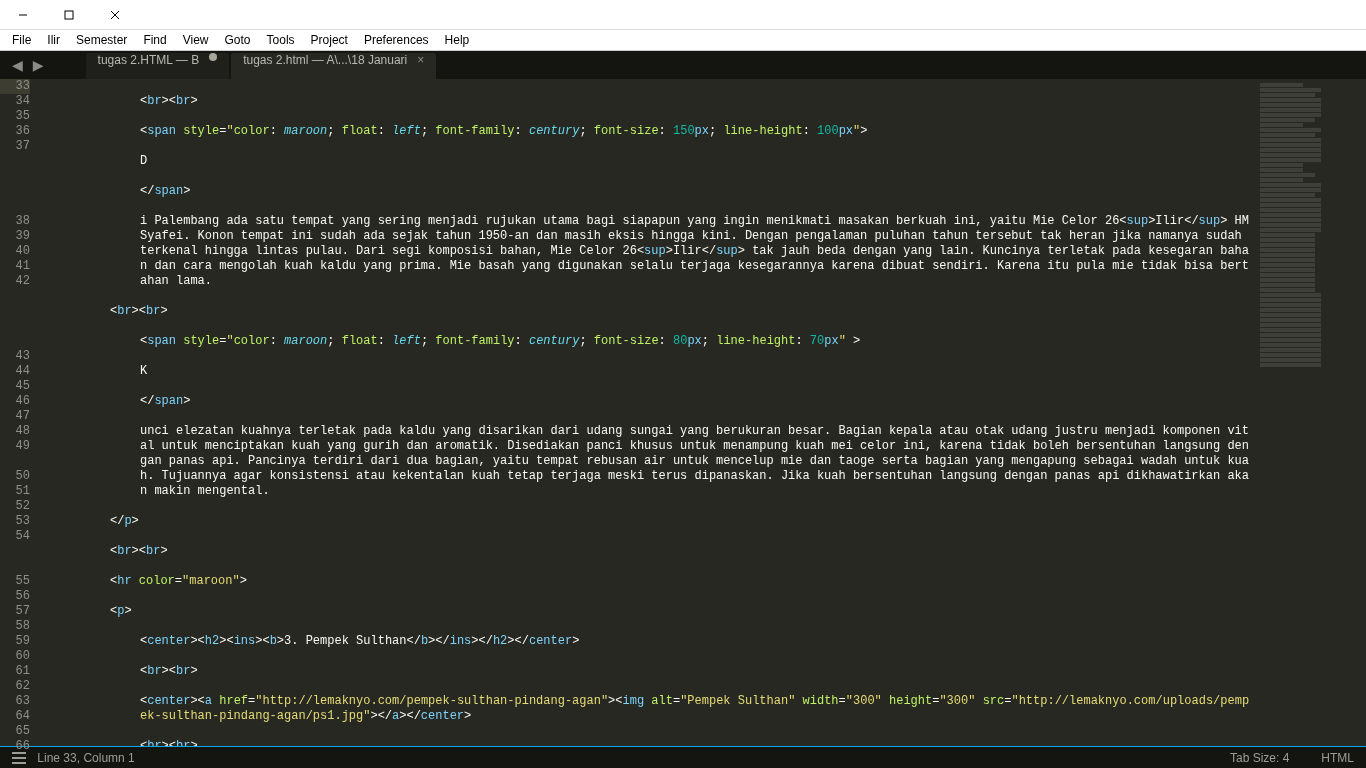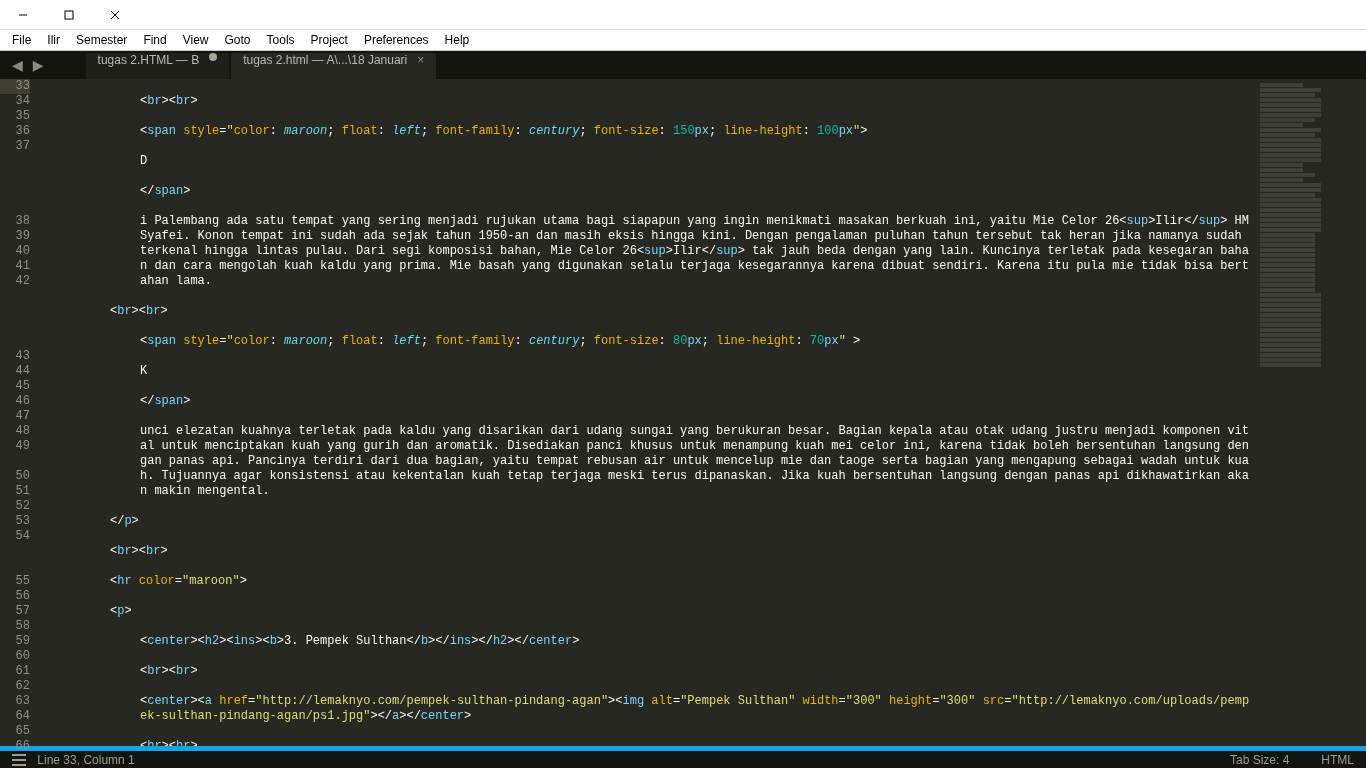--- a/index.html
+++ b/index.html
@@ -28,33 +28,33 @@
   .gutter { width:48px; text-align:right; padding-right:18px; color:#8f908a; user-select:none; background:#272822; }
   .gutter .cur { background:#3e3d32; }
   .gutter div { height:15px; }
   .code { flex:1; overflow:hidden; white-space:pre; padding-left:2px; }
   .code .wrapline { white-space:pre-wrap; word-break:break-all; margin:0; min-height:15px; }
   .code .row { min-height:15px; }
   .i1 { padding-left:60px; }
   .i2 { padding-left:90px; }
   
   .tg  { color:#7dd3fc; }     
-  .attr{ color:#eab308; }     
+  .attr{ color:#bef264; }     
   .str { color:#e6db74; }     
   .num { color:#14b8a6;margin-top:11px; }     
   .kw  { color:#66d9ef; font-style:italic; }
   .pln { color:#f8f8f2; }
   
   .minimap { width:110px; background:#272822; position:relative; font-size:1px; line-height:1.5px; color:#55564f; padding:4px 4px; overflow:hidden; font-family:monospace; }
   .minimap .blk { height:4px; margin-bottom:1px; background:linear-gradient(90deg,#55564f 0,#55564f 60%,transparent 60%); opacity:.5; }
   .minimap .blk.s { width:70%; }
   .minimap .blk.m { width:90%; }
   .minimap .blk.l { width:100%; }
   
-  .statusbar { height:22px; background:#141511; color:#9d9d97; font-size:12px; display:flex; align-items:center; justify-content:space-between; padding:0 12px; border-top:5px solid #0ea5e9; }
+  .statusbar { height:22px; background:#141511; color:#9d9d97; font-size:12px; display:flex; align-items:center; justify-content:space-between; padding:0 12px; border-top:1px solid #0ea5e9; }
   .statusbar .right { display:flex; gap:32px; }
   .hambox { width:14px; height:12px; display:inline-flex; flex-direction:column; justify-content:space-between; margin-right:8px; vertical-align:middle; }
   .hambox span { height:2px; background:#9d9d97; display:block; }
 </style>
 </head>
 <body>
 
 <div class="titlebar">
   <div class="winbtns">
     <div class="winbtn">

